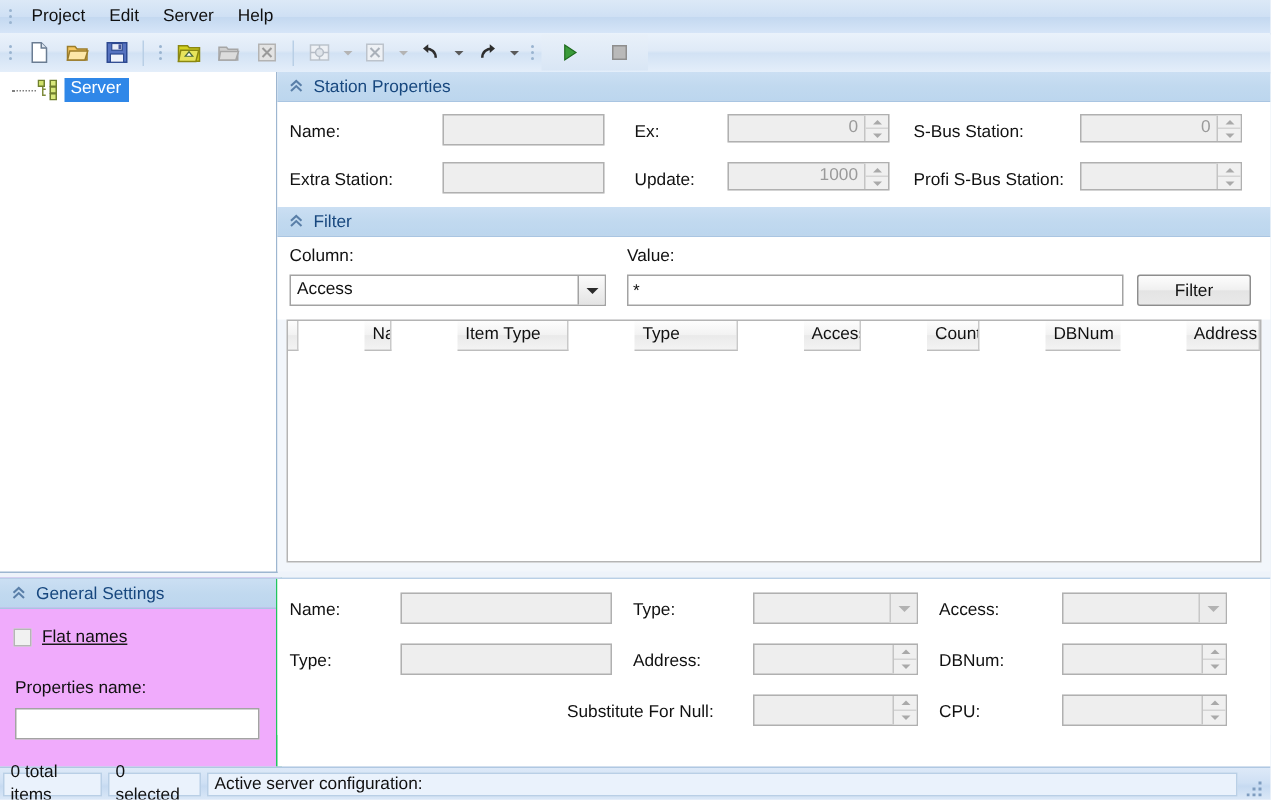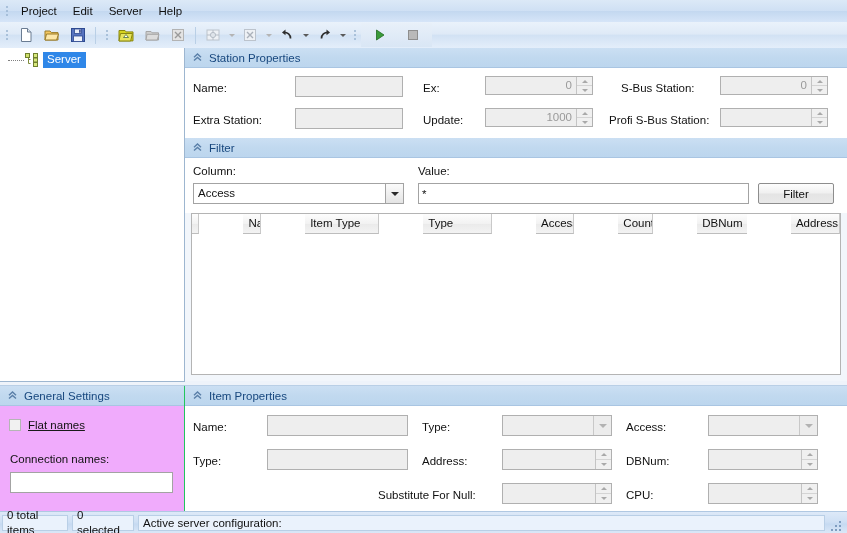--- a/index.html
+++ b/index.html
@@ -313,21 +313,21 @@
         <svg width="11" height="11" viewBox="0 0 11 11">
           <path d="M2 5.2L5.5 2l3.5 3.2M2 8.6L5.5 5.4 9 8.6" stroke="#5a7fa8" stroke-width="1.4" fill="none"></path>
         </svg>
       </span>
       <span>General Settings</span>
     </div>
     <div style="position:absolute;left:9px;top:33px;display:flex;align-items:flex-start;text-decoration:underline;">
       <span class="chk"></span>
       <span class="lbl" style="margin-left:7px;">Flat names</span>
     </div>
-    <div class="lbl" style="position:absolute;left:10px;top:67px;">Connection names:</div>
+    <div class="lbl" style="position:absolute;left:10px;top:67px;">Properties name:</div>
     <input class="tbox" style="position: absolute; left: 10px; top: 86px; width: 163px; height: 21px;" value="">
   </div>
 
   <div class="rightcol">
 
     <div class="panelhdr">
       <span class="chev">
         <svg width="11" height="11" viewBox="0 0 11 11">
           <path d="M2 5.2L5.5 2l3.5 3.2M2 8.6L5.5 5.4 9 8.6" stroke="#5a7fa8" stroke-width="1.4" fill="none"></path>
         </svg>
@@ -361,21 +361,21 @@
         <span class="btns">
           <span class="up">
               <i class="tri-up"></i>
             </span>
           <span class="dn">
               <i class="tri-dn"></i>
             </span>
         </span>
       </div>
 
-      <div class="lbl" style="position:absolute;left:424px;top:14px;margin-left:12px;">S-Bus Station:</div>
+      <div class="lbl" style="position:absolute;left:424px;top:14px;">S-Bus Station:</div>
       <div class="spin" style="position:absolute;left:535px;top:8px;width:108px;">
         <span class="val">0</span>
         <span class="btns">
           <span class="up">
               <i class="tri-up"></i>
             </span>
           <span class="dn">
               <i class="tri-dn"></i>
             </span>
         </span>
@@ -428,28 +428,20 @@
       <div class="gcell" style="width:134px;">Type</div>
       <div class="gcell" style="width:72px;">Access</div>
       <div class="gcell" style="width:65px;">Count</div>
       <div class="gcell" style="width:96px;border-right:none;">DBNum</div>
       <div class="gcell" style="width:94px;">Address</div>
     </div>
     <div style="height:141px;background:#ffffff;"></div>
   </div>
 
   <div class="itemprops">
-    <div class="panelhdr">
-      <span class="chev">
-        <svg width="11" height="11" viewBox="0 0 11 11">
-          <path d="M2 5.2L5.5 2l3.5 3.2M2 8.6L5.5 5.4 9 8.6" stroke="#5a7fa8" stroke-width="1.4" fill="none"></path>
-        </svg>
-      </span>
-      <span>Item Properties</span>
-    </div>
 
     <div style="position:relative;height:104px;background:#ffffff;">
 
       <div class="lbl" style="position:absolute;left:8px;top:15px;">Name:</div>
       <input class="tbox dis" style="position: absolute; left: 82px; top: 9px; width: 141px; height: 21px;" disabled="" value="">
 
       <div class="lbl" style="position:absolute;left:8px;top:49px;">Type:</div>
       <input class="tbox dis" style="position: absolute; left: 82px; top: 43px; width: 141px; height: 21px;" disabled="" value="">
 
       <div class="lbl" style="position:absolute;left:237px;top:15px;">Type:</div>

